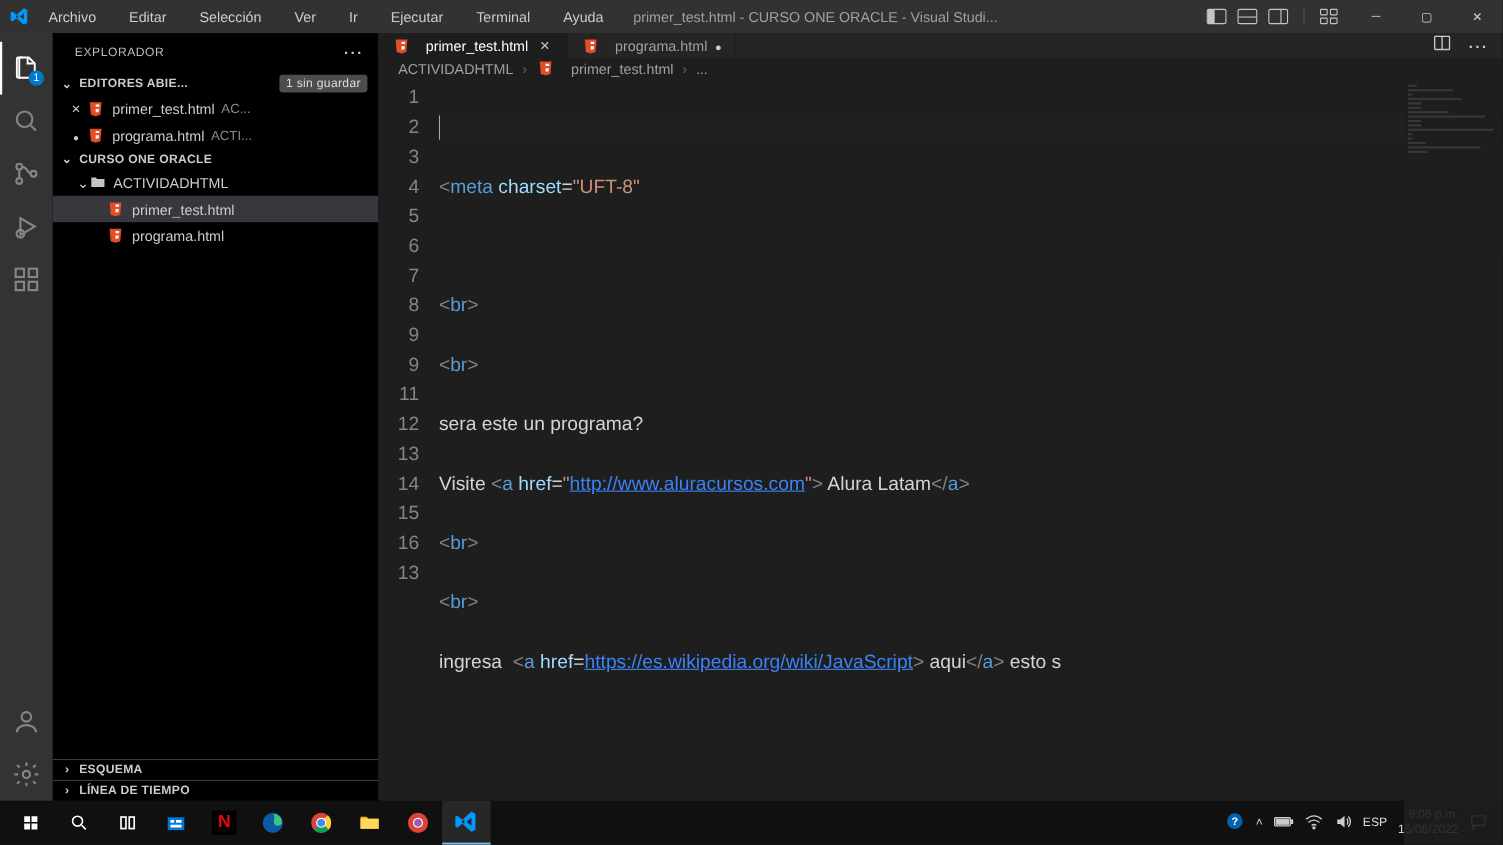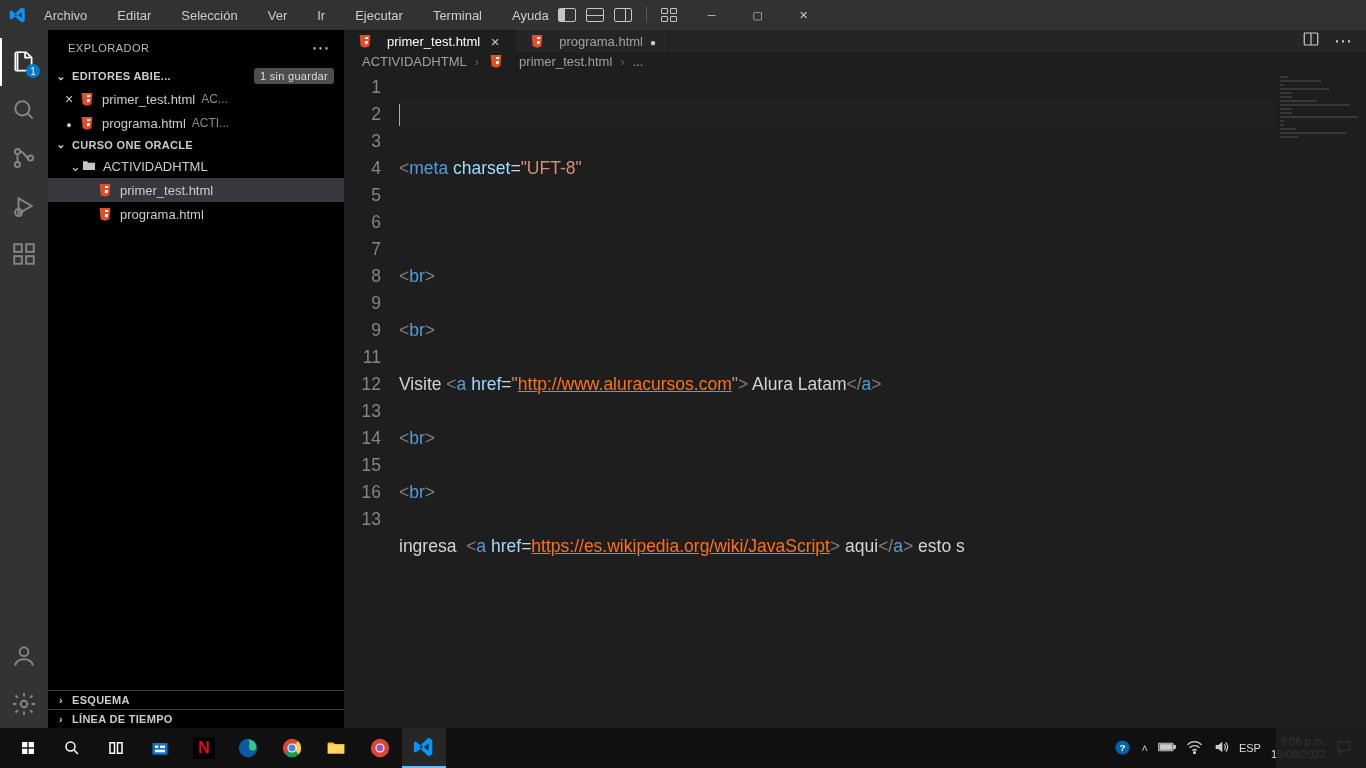--- a/index.html
+++ b/index.html
@@ -73,21 +73,21 @@
 .gutter { width:55px; text-align:right; color:#858585; padding-top:4px; user-select:none; }
 .gutter div { padding-right:18px; }
 .code { flex:1; padding-top:4px; color:#d4d4d4; white-space:pre; overflow:hidden; position:relative; }
 .code .line.curline { background:#2a2a2a33; }
 .cursor { display:inline-block; width:1px; height:22px; background:#aeafad; vertical-align:middle; }
 
 .tk-tag { color:#569cd6; }
 .tk-attr { color:#9cdcfe; }
 .tk-punc { color:#808080; }
 .tk-str { color:#ce9178; }
-.tk-url { color:#f97316; text-decoration:underline; }
+.tk-url { color:#3b82f6; text-decoration:underline; }
 .tk-text { color:#d4d4d4; }
 
 .minimap { position:absolute; top:0; right:0; width:90px; height:100%; background:#1e1e1e; opacity:0.9; padding:6px 4px; }
 .minimap .mline { height:2px; margin-bottom:2px; background:#3a3a3a; }
 
 
 .taskbar { height:40px; background:#101010; display:flex; align-items:center; padding:0 6px; color:#fff; font-size:11px; }
 .taskbar .tb-item { width:44px; height:40px; display:flex; align-items:center; justify-content:center; cursor:pointer; }
 .taskbar .tb-item.active { border-bottom:2px solid #76b9ed; background:#272727; }
 .taskbar .tray { margin-left:auto; display:flex; align-items:center; gap:10px; padding-right:8px; color:#ddd; }
@@ -105,20 +105,21 @@
   <div class="menu-items">
     <span class="menu-item">Archivo</span>
     <span class="menu-item">Editar</span>
     <span class="menu-item">Selección</span>
     <span class="menu-item">Ver</span>
     <span class="menu-item">Ir</span>
     <span class="menu-item">Ejecutar</span>
     <span class="menu-item">Terminal</span>
     <span class="menu-item">Ayuda</span>
   </div>
+  <div class="title-text">primer_test.html - CURSO ONE ORACLE - Visual Studi...</div>
   <div class="layout-icons">
     <span class="lic l1"></span>
     <span class="lic l2"></span>
     <span class="lic l3"></span>
     <span class="sep"></span>
     <span class="grid">
         <div></div>
         <div></div>
         <div></div>
         <div></div>
@@ -326,20 +327,21 @@
           <div>15</div>
           <div>16</div>
           <div>13</div>
       </div>
       <div class="code">
 <div class="line curline"><span class="cursor"></span></div>
 <div class="line"><span class="tk-punc">&lt;</span><span class="tk-tag">meta</span> <span class="tk-attr">charset</span><span class="tk-text">=</span><span class="tk-str">"UFT-8"</span></div>
 <div class="line"> </div>
 <div class="line"><span class="tk-punc">&lt;</span><span class="tk-tag">br</span><span class="tk-punc">&gt;</span></div>
 <div class="line"><span class="tk-punc">&lt;</span><span class="tk-tag">br</span><span class="tk-punc">&gt;</span></div>
+<div class="line"><span class="tk-text">sera este un programa?</span></div>
 <div class="line"><span class="tk-text">Visite </span><span class="tk-punc">&lt;</span><span class="tk-tag">a</span> <span class="tk-attr">href</span><span class="tk-text">=</span><span class="tk-str">"</span><span class="tk-url">http://www.aluracursos.com</span><span class="tk-str">"</span><span class="tk-punc">&gt;</span><span class="tk-text"> Alura Latam</span><span class="tk-punc">&lt;/</span><span class="tk-tag">a</span><span class="tk-punc">&gt;</span></div>
 <div class="line"><span class="tk-punc">&lt;</span><span class="tk-tag">br</span><span class="tk-punc">&gt;</span></div>
 <div class="line"><span class="tk-punc">&lt;</span><span class="tk-tag">br</span><span class="tk-punc">&gt;</span></div>
 <div class="line"><span class="tk-text">ingresa  </span><span class="tk-punc">&lt;</span><span class="tk-tag">a</span> <span class="tk-attr">href</span><span class="tk-text">=</span><span class="tk-url">https://es.wikipedia.org/wiki/JavaScript</span><span class="tk-punc">&gt;</span><span class="tk-text"> aqui</span><span class="tk-punc">&lt;/</span><span class="tk-tag">a</span><span class="tk-punc">&gt;</span><span class="tk-text"> esto s</span></div>
 <div class="line"> </div>
 <div class="line"> </div>
 
 
 
 

